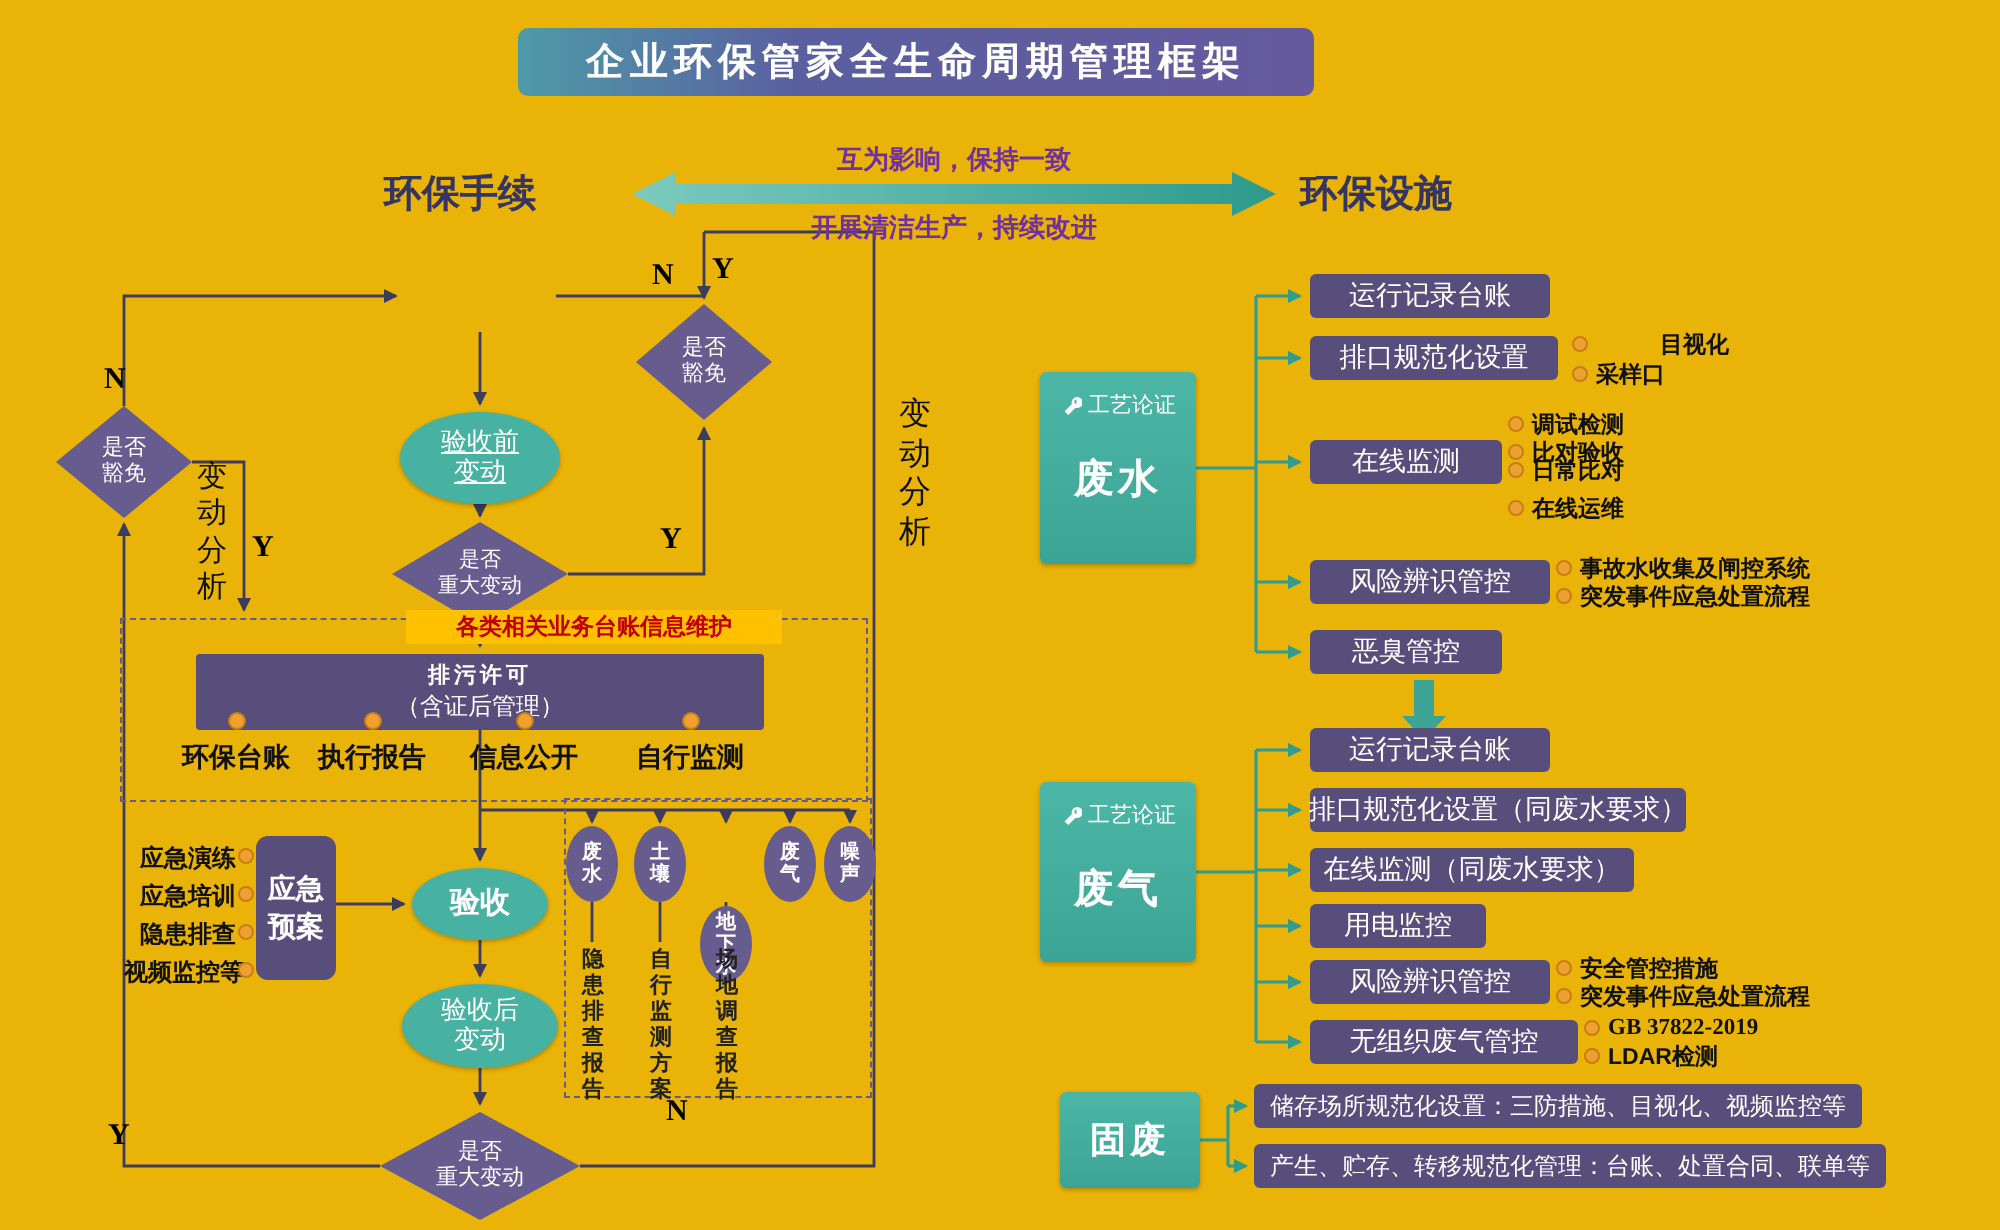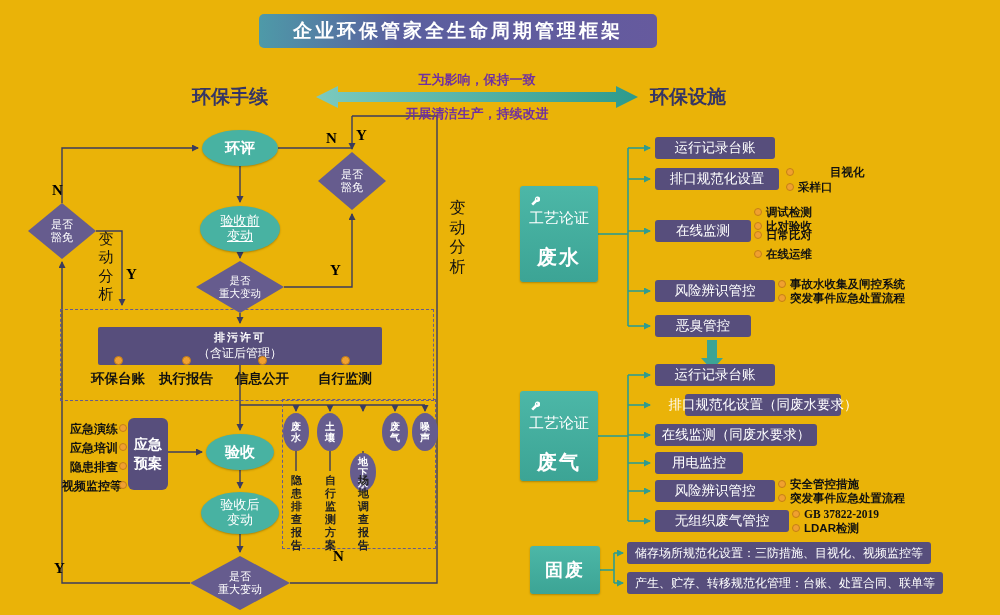--- a/index.html
+++ b/index.html
@@ -30,21 +30,21 @@
     display:grid;place-items:center;white-space:pre-line;font-size:14px;font-weight:bold;line-height:1.35;z-index:2;}
   .eitem{position:absolute;width:56px;text-align:right;font-size:12px;font-weight:bold;color:#111;white-space:nowrap;z-index:2;}
   .moval{position:absolute;width:26px;height:38px;background:#665c8e;color:#fff;border-radius:50%;
     display:grid;place-items:center;z-index:2;}
   .moval span{display:block;width:11px;word-break:break-all;line-height:1.1;text-align:center;font-size:10px;font-weight:bold;}
   .vreport{position:absolute;width:13px;font-size:11px;font-weight:bold;color:#222;word-break:break-all;
     line-height:1.18;text-align:center;z-index:2;}
   .yn{position:absolute;font-family:"Liberation Serif","DejaVu Serif",serif;font-weight:bold;font-size:15px;color:#000;z-index:4;}
   .tbox{position:absolute;background:linear-gradient(180deg,#4cb7a7,#3ca495);color:#fff;border-radius:3px;z-index:2;
     display:flex;flex-direction:column;align-items:center;box-shadow:0 1px 2px rgba(0,0,0,.25);}
-  .tbox .proc{display:flex;align-items:flex-start;gap:3px;font-size:15px;margin-top:9px;flex-direction:column;}
+  .tbox .proc{display:flex;align-items:center;gap:3px;font-size:11px;margin-top:9px;}
   .tbox .big{font-size:20px;font-weight:bold;letter-spacing:2px;margin-top:16px;}
   .tbox.small{justify-content:center;}
   .tbox.small .big{margin-top:0;font-size:18px;}
   .pbox{position:absolute;height:22px;background:#574e7c;color:#fff;font-size:13.5px;display:flex;align-items:center;
     justify-content:center;border-radius:3px;padding:0 8px;box-sizing:border-box;white-space:nowrap;z-index:2;}
   .pbox.auto{font-size:12px;}
   .sub{position:absolute;display:flex;align-items:center;gap:4px;font-size:11.5px;font-weight:bold;color:#111;
     white-space:nowrap;z-index:2;height:12px;}
   .sub .sdot{width:8px;height:8px;border-radius:50%;background:#f0a030;border:1px solid #c57f14;box-sizing:border-box;flex:none;}
 </style>
@@ -123,33 +123,33 @@
   <div class="banner">企业环保管家全生命周期管理框架</div>
 
   <div class="hdr-label" style="left:192px;top:84px;">环保手续</div>
   <div class="hdr-label" style="left:650px;top:84px;">环保设施</div>
   <div class="arrow-text" style="left:357px;top:71px;">互为影响，保持一致</div>
   <div class="arrow-text" style="left:357px;top:105px;">开展清洁生产，持续改进</div>
 
   <div class="dashedbox" style="left:60px;top:309px;width:372px;height:90px;"></div>
   <div class="dashedbox" style="left:282px;top:399px;width:152px;height:148px;"></div>
 
-  <div class="ellipse" style="left:202px;top:130px;width:76px;height:36px;font-size:15px;font-weight:bold;">环评</div>
   <div class="diamond" style="left:318px;top:152px;width:68px;height:58px;">是否
 豁免</div>
   <div class="ellipse" style="left:200px;top:206px;width:80px;height:46px;font-size:13px;text-decoration:underline;">验收前
 变动</div>
   <div class="diamond" style="left:196px;top:261px;width:88px;height:52px;font-size:10.5px;">是否
 重大变动</div>
   <div class="diamond" style="left:28px;top:203px;width:68px;height:56px;">是否
 豁免</div>
 
   <div class="vtext" style="left:98px;top:230px;width:16px;font-size:15px;">变动分析</div>
   <div class="vtext" style="left:449px;top:198px;width:17px;font-size:16px;">变动分析</div>
 
+  <div class="tag">各类相关业务台账信息维护</div>
   <div class="permit">
     <div class="t1">排污许可</div>
     <div class="t2">（含证后管理）</div>
   </div>
   <div class="dot" style="left:114px;top:356px;"></div>
   <div class="dot" style="left:182px;top:356px;"></div>
   <div class="dot" style="left:258px;top:356px;"></div>
   <div class="dot" style="left:341px;top:356px;"></div>
   <div class="plabel" style="left:82px;top:370px;">环保台账</div>
   <div class="plabel" style="left:150px;top:370px;">执行报告</div>
@@ -252,21 +252,21 @@
   <div class="tbox" style="left:520px;top:391px;width:78px;height:90px;">
     <div class="proc">
       <svg width="11" height="11" viewBox="0 0 12 12">
           <path d="M2.5 9.5 L6.5 5.5 A3 3 0 1 1 8.5 7.5 L4.5 11.5 Z M9 3 A1.2 1.2 0 1 0 9 5.4 Z" fill="#fff"></path>
         </svg>
       <span>工艺论证</span>
     </div>
     <div class="big">废气</div>
   </div>
   <div class="pbox" style="left:655px;top:364px;width:120px;">运行记录台账</div>
-  <div class="pbox" style="left:655px;top:394px;width:156px;margin-left:30px;">排口规范化设置（同废水要求）</div>
+  <div class="pbox" style="left:655px;top:394px;width:188px;">排口规范化设置（同废水要求）</div>
   <div class="pbox" style="left:655px;top:424px;width:162px;">在线监测（同废水要求）</div>
   <div class="pbox" style="left:655px;top:452px;width:88px;">用电监控</div>
   <div class="pbox" style="left:655px;top:480px;width:120px;">风险辨识管控</div>
   <div class="pbox" style="left:655px;top:510px;width:134px;">无组织废气管控</div>
 
   <div class="sub" style="left:778px;top:478px;">
       <span class="sdot"></span>
       <span>安全管控措施</span>
     </div>
   <div class="sub" style="left:778px;top:492px;">

